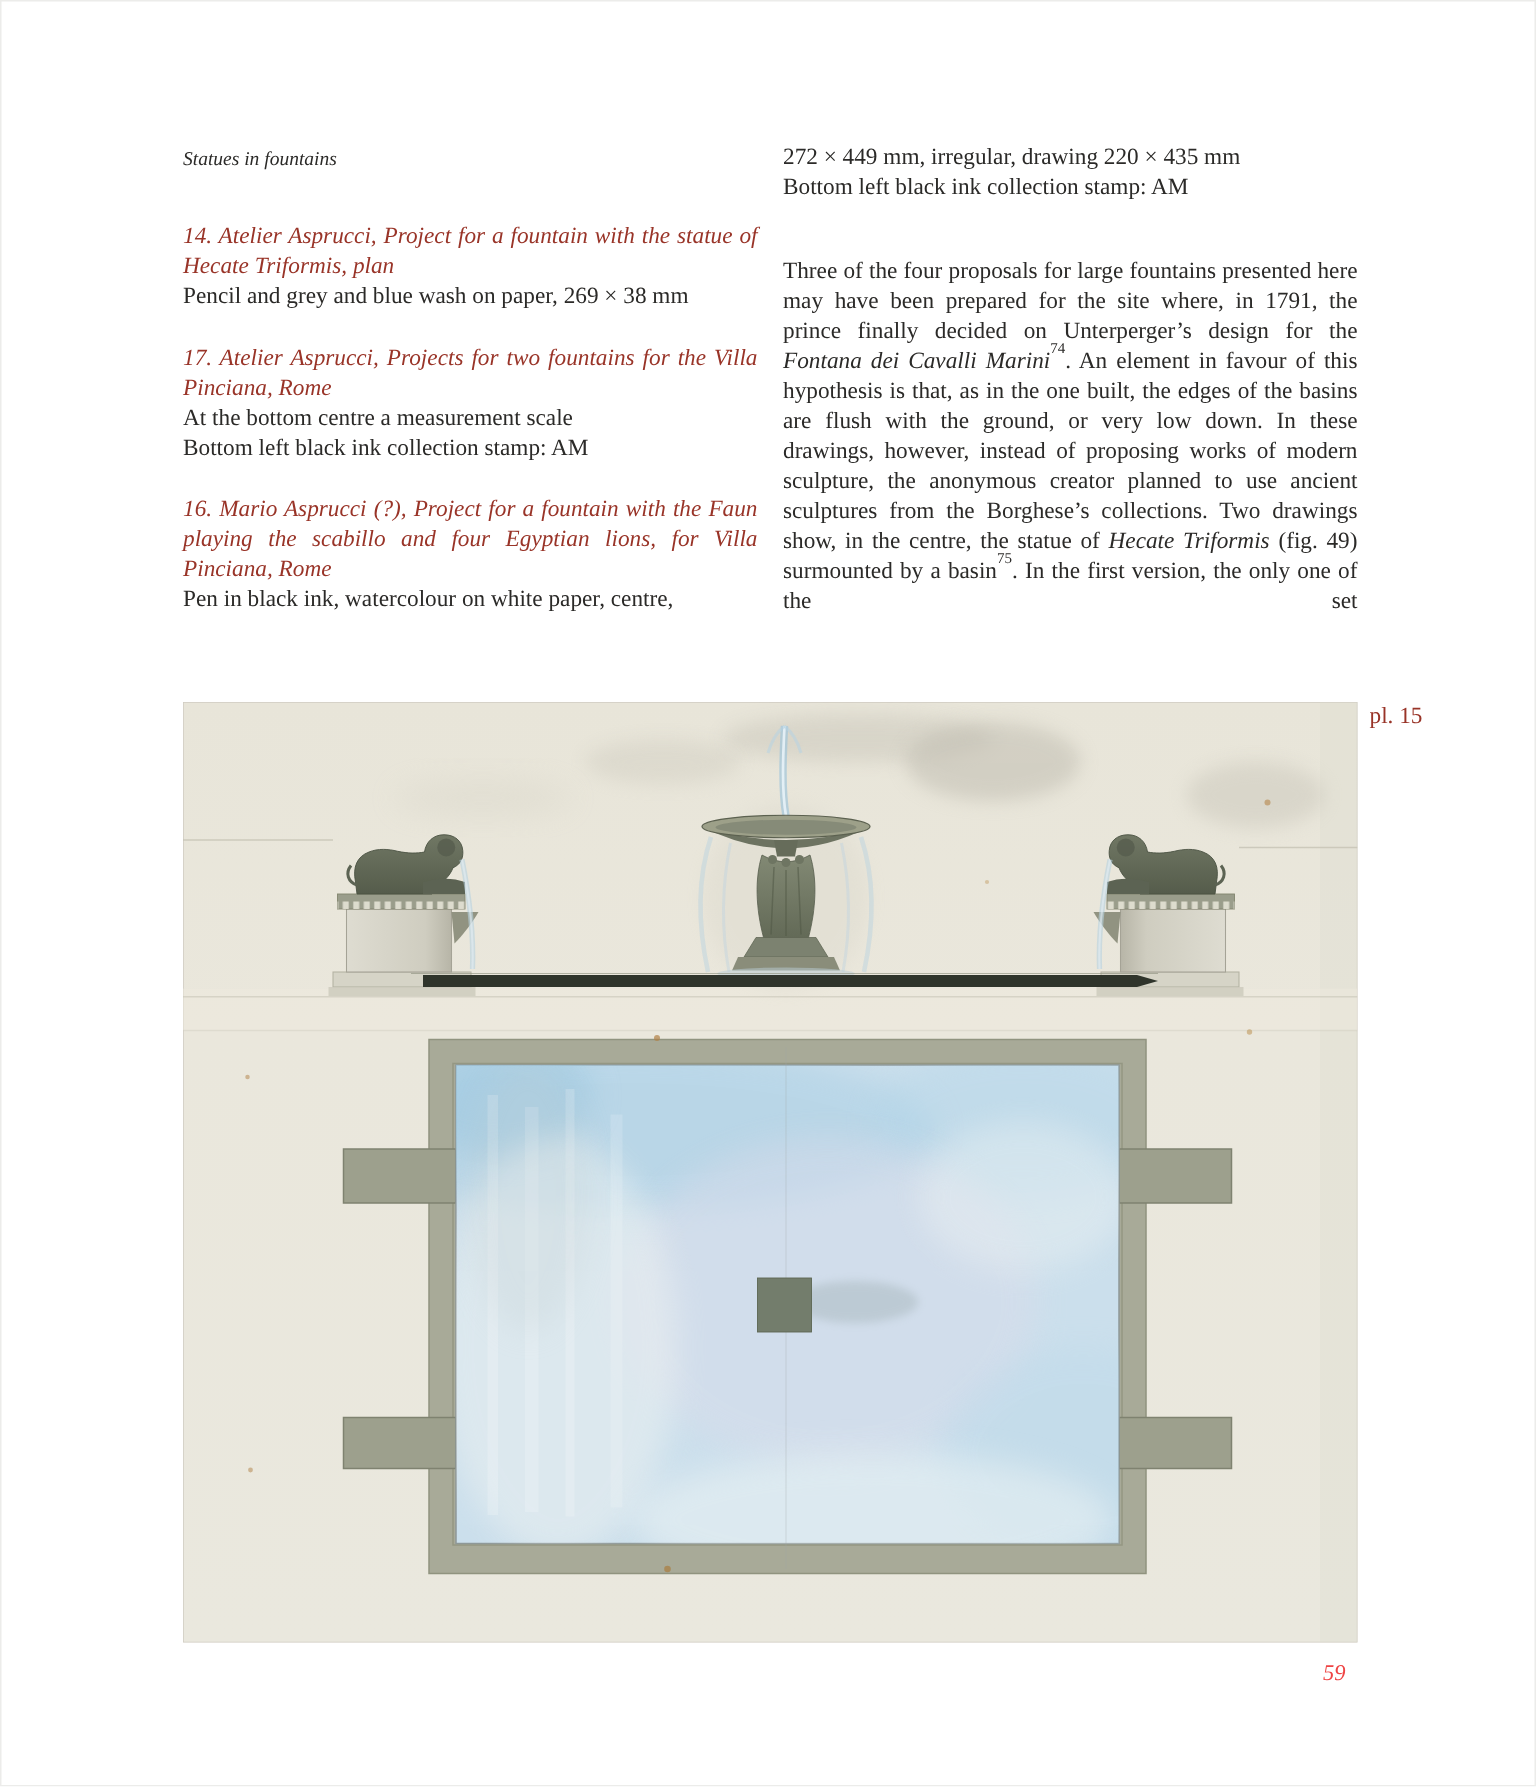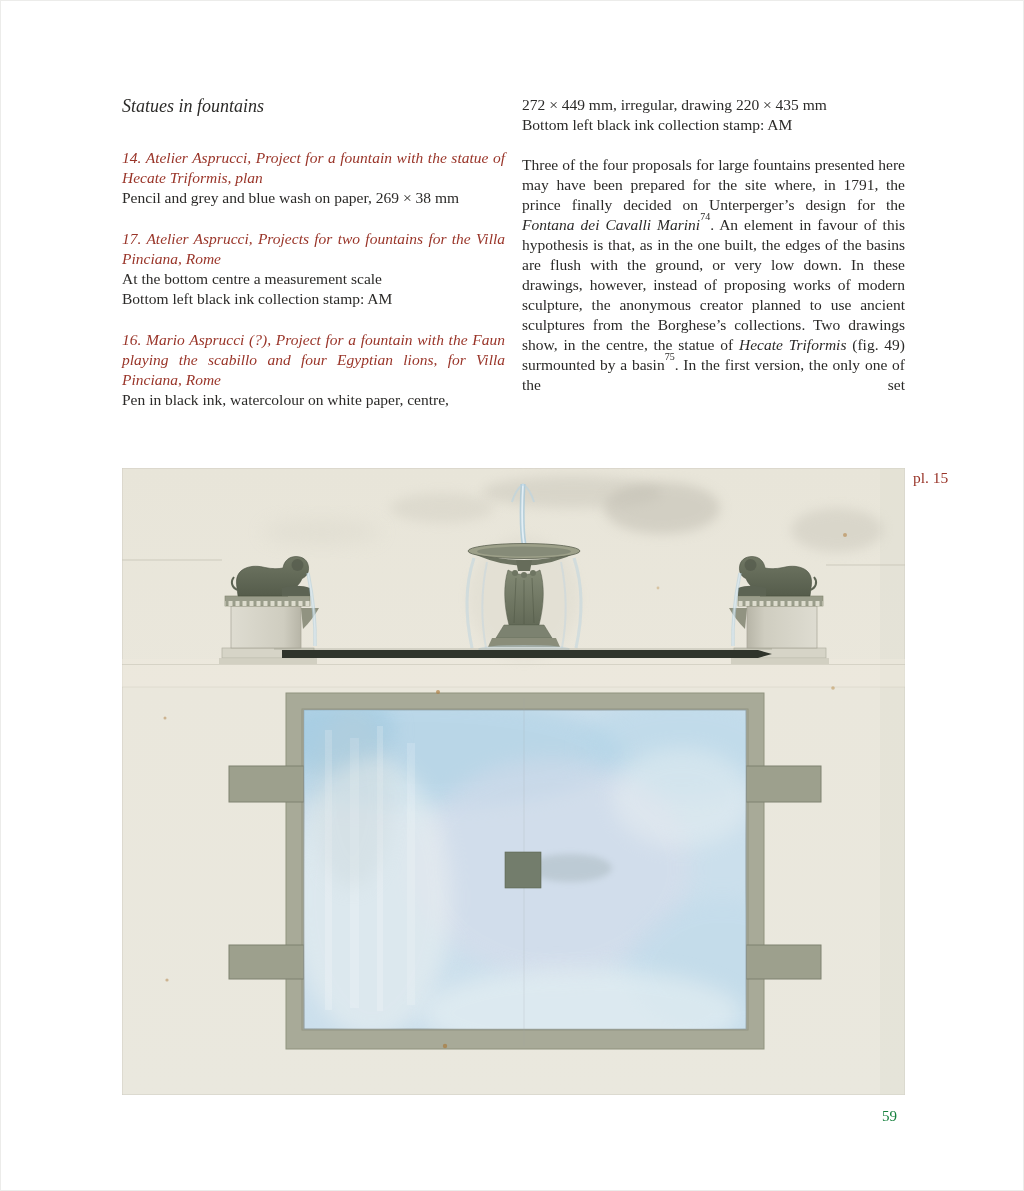--- a/index.html
+++ b/index.html
@@ -7,34 +7,34 @@
   .page {
     position:relative; width:1024px; height:1191px; background:#ffffff;
     font-family:"Liberation Serif","DejaVu Serif",serif;
     color:var(--ink);
     box-shadow: inset 0 0 0 1px #ececea;
     overflow:hidden;
   }
   .col { position:absolute; font-size:15.5px; line-height:20px; }
   .left-col  { left:122px; top:95px;  width:383px; }
   .right-col { left:522px; top:95px;  width:383px; }
-  .section-title { font-style:italic; font-size:18px; line-height:22px; margin:0 0 31px 0; font-weight:normal; }
+  .section-title { font-style:italic; font-size:13px; line-height:22px; margin:0 0 31px 0; font-weight:normal; }
   .entry { margin:0 0 21px 0; }
   .entry-heading { text-align:justify; }
   .entry-details, .col-details { text-align:justify; }
   .line-block { text-align:justify; }
-  .col-details { margin:0 0 20px 0; }
+  .col-details { margin:0 0 36px 0; }
   .paragraph { text-align:justify; text-align-last:justify; }
   .red { color:var(--accent);font-style:italic; }
   .it  { font-style:italic; }
   sup  { font-size:10px; line-height:0; position:relative; top:-4px; }
   .plate-label { position:absolute; left:913px; top:468px; font-size:15.5px; line-height:20px; color:var(--accent); }
   .artwork { position:absolute; left:122px; top:468px; width:783px; height:627px; }
   .artwork svg { display:block; }
-  .page-number { position:absolute; left:882px; top:1108px; font-size:15px; color:#15803d; }
+  .page-number { position:absolute; left:882px; top:1108px; font-size:15px; color:#ef4444;font-style:italic; }
 </style>
 </head>
 <body>
 
 <div class="page">
 
   <div class="col left-col">
     <h2 class="section-title">Statues in fountains</h2>
 
     <div class="entry">

